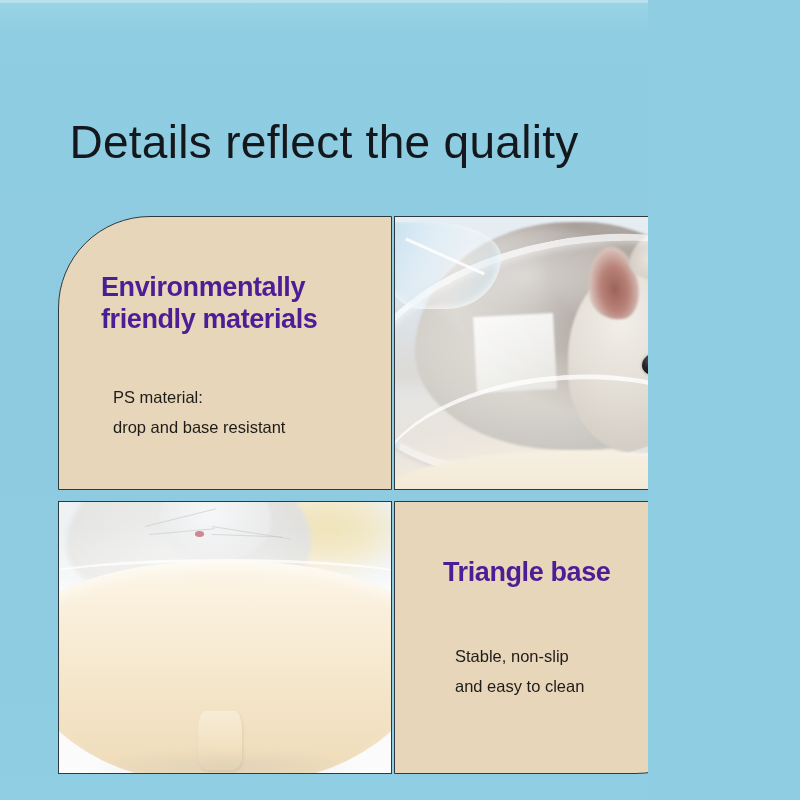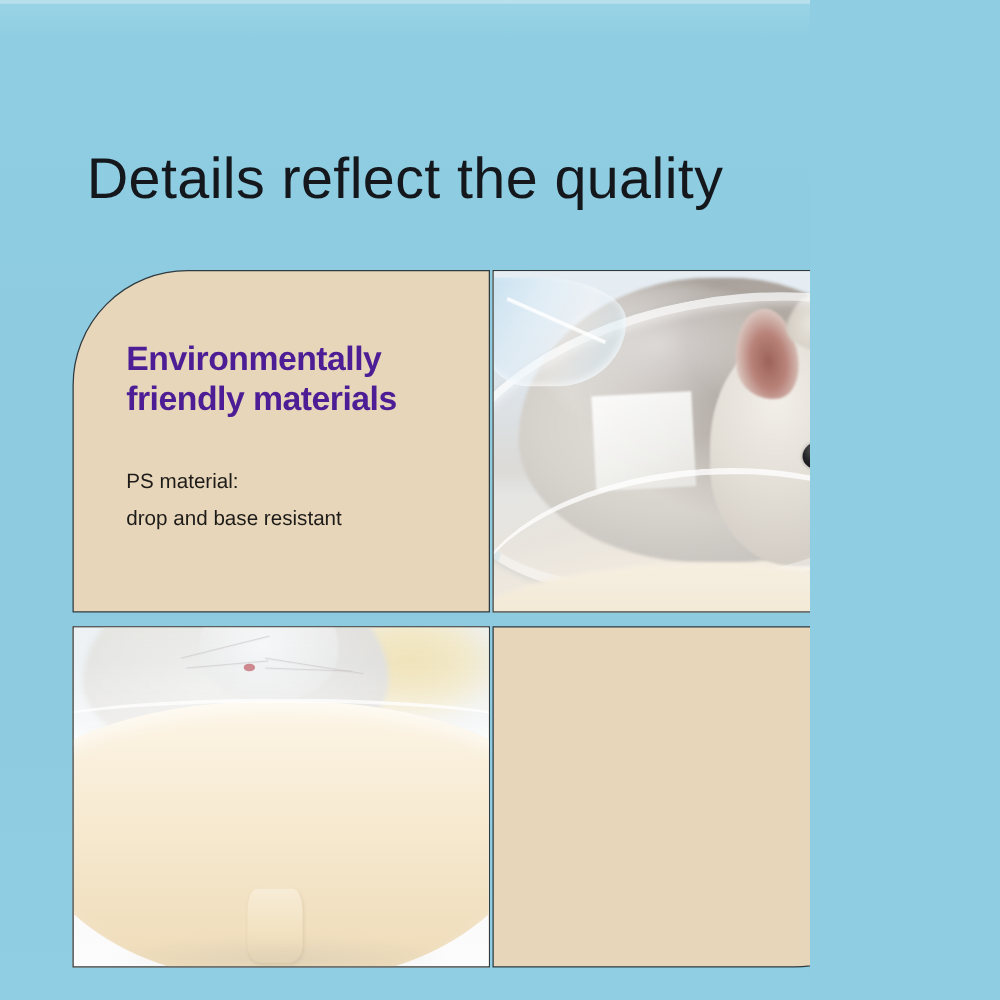--- a/index.html
+++ b/index.html
@@ -92,21 +92,21 @@
     letter-spacing: -0.4px;
     color: #4c1d95;
     margin: 0;
   }
   .card-body {
     position: absolute;
     font-size: 16.5px;
     line-height: 30px;
     font-weight: 400;
     color: #1d1c19;
-    margin: 0;
+    margin: 12px;
   }
   .card-body div { white-space: nowrap; }
 
   
   .cell--text-tl .card-title { left: 42px; top: 54px; }
   .cell--text-tl .card-body  { left: 42px; top: 153px; }
 
   
   .cell--text-br .card-title { left: 48px; top: 54px; }
   .cell--text-br .card-body  { left: 48px; top: 127px; }
@@ -421,17 +421,22 @@
         <div class="bl-dome"></div>
         <div class="bl-bowl"></div>
         <div class="bl-bowl-rim"></div>
         <div class="bl-foot"></div>
         <div class="bl-shadow"></div>
       </div>
     </div>
 
     <div class="cell cell--text-br">
       <div class="card-inner">
+        <div class="card-title">Triangle base</div>
+        <div class="card-body">
+          <div>Stable, non-slip</div>
+          <div>and easy to clean</div>
+        </div>
       </div>
     </div>
 
   </div>
 </div>
 
 </body></html>

